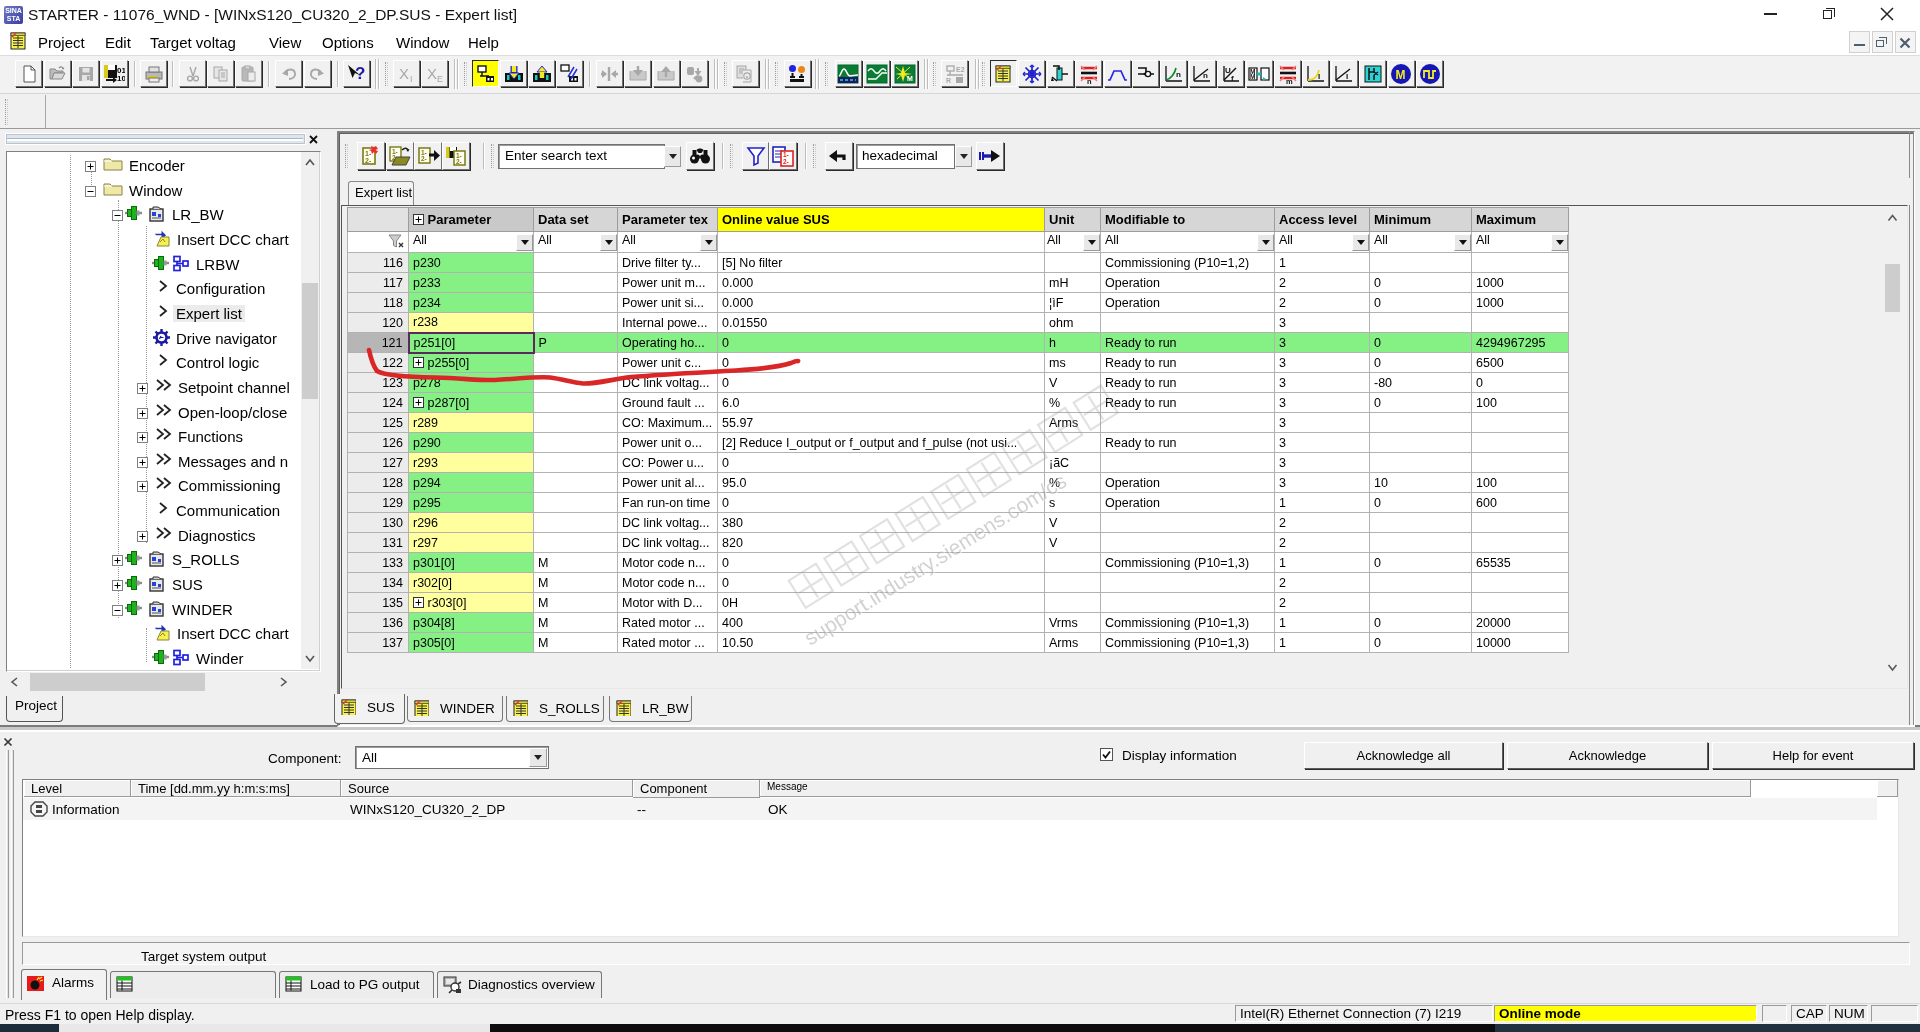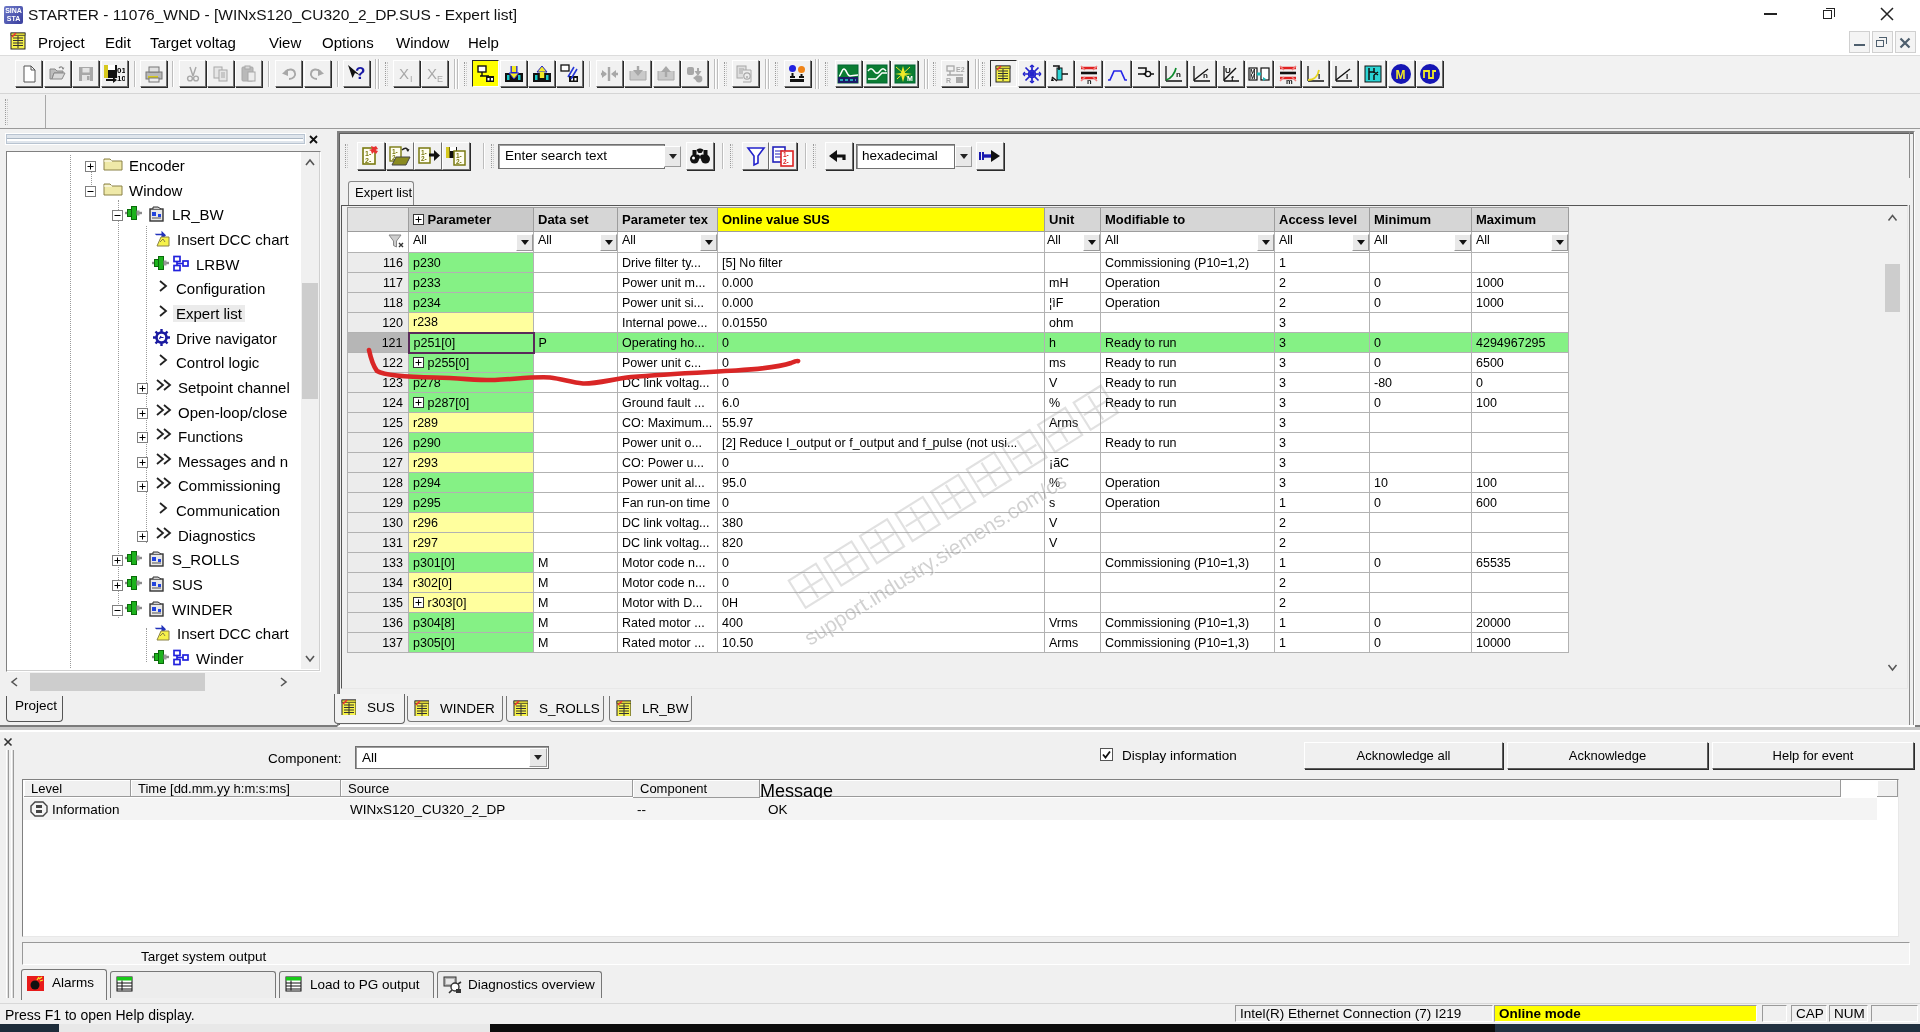--- a/index.html
+++ b/index.html
@@ -1162,21 +1162,21 @@
   </svg>
 <div class="abs" style="left:1122px;top:748px;font-size:13.5px;">Display information</div>
 <div class="btn3" style="left:1304px;top:742px;width:199px;height:27px;">Acknowledge all</div>
 <div class="btn3" style="left:1507px;top:742px;width:201px;height:27px;">Acknowledge</div>
 <div class="btn3" style="left:1712px;top:742px;width:202px;height:27px;">Help for event</div>
 <div class="abs" style="left:22px;top:779px;width:1877px;height:158px;background:#fff;border:1px solid #808080;border-right-color:#e8e8e8;border-bottom-color:#e8e8e8;"></div>
 <div class="abs" style="left:24px;top:780px;width:107px;height:17px;background:#f0f0f0;border-right:1px solid #9a9a9a;border-bottom:1px solid #9a9a9a;box-shadow:inset 1px 1px 0 #fff;font-size:13px;padding:1px 0 0 7px;">Level</div>
 <div class="abs" style="left:131px;top:780px;width:210px;height:17px;background:#f0f0f0;border-right:1px solid #9a9a9a;border-bottom:1px solid #9a9a9a;box-shadow:inset 1px 1px 0 #fff;font-size:13px;padding:1px 0 0 7px;">Time [dd.mm.yy  h:m:s:ms]</div>
 <div class="abs" style="left:341px;top:780px;width:292px;height:17px;background:#f0f0f0;border-right:1px solid #9a9a9a;border-bottom:1px solid #9a9a9a;box-shadow:inset 1px 1px 0 #fff;font-size:13px;padding:1px 0 0 7px;">Source</div>
 <div class="abs" style="left:633px;top:780px;width:127px;height:17px;background:#f0f0f0;border-right:1px solid #9a9a9a;border-bottom:1px solid #9a9a9a;box-shadow:inset 1px 1px 0 #fff;font-size:13px;padding:1px 0 16px 7px;">Component</div>
-<div class="abs" style="left:760px;top:780px;width:1081px;height:17px;background:#f0f0f0;border-right:1px solid #9a9a9a;border-bottom:1px solid #9a9a9a;box-shadow:inset 1px 1px 0 #fff;font-size:18px;padding:1px 0 0 0;">Message</div>
+<div class="abs" style="left:760px;top:780px;width:991px;height:17px;background:#f0f0f0;border-right:1px solid #9a9a9a;border-bottom:1px solid #9a9a9a;box-shadow:inset 1px 1px 0 #fff;font-size:10px;padding:1px 0 0 7px;">Message</div>
 <div class="abs" style="left:1877px;top:780px;width:21px;height:17px;background:#f0f0f0;border-right:1px solid #9a9a9a;border-bottom:1px solid #9a9a9a;box-shadow:inset 1px 1px 0 #fff;font-size:13px;padding:1px 0 0 7px;"></div>
 <div class="abs" style="left:23px;top:798px;width:1854px;height:22px;background:#f4f4f4;"></div>
 <svg class="abs" style="left:30px;top:800px;" width="18" height="18">
     <path d="M5 2h8l4 4v6l-4 4H5l-4-4V6z" fill="none" stroke="#444" stroke-width="1.4"></path>
     <rect x="6" y="5" width="6" height="3" fill="#444"></rect>
     <rect x="6" y="10" width="6" height="3" fill="#444"></rect>
   </svg>
 <div class="abs" style="left:52px;top:802px;font-size:13.5px;">Information</div>
 <div class="abs" style="left:350px;top:802px;font-size:13.5px;">WINxS120_CU320_2_DP</div>
 <div class="abs" style="left:637px;top:802px;font-size:13.5px;">--</div>

